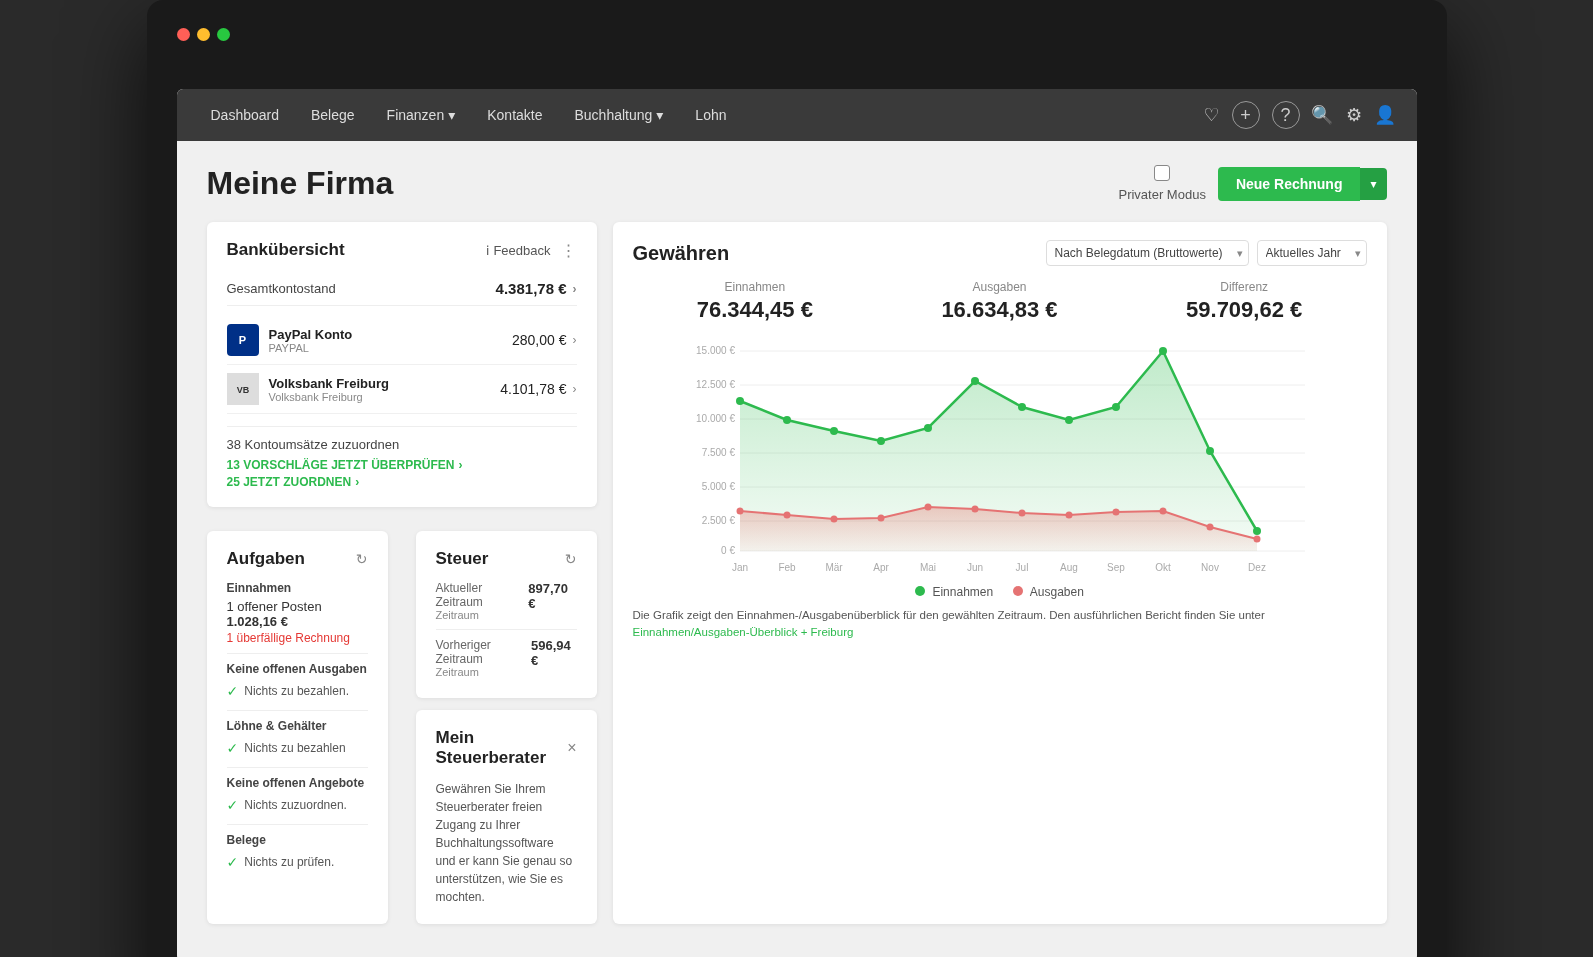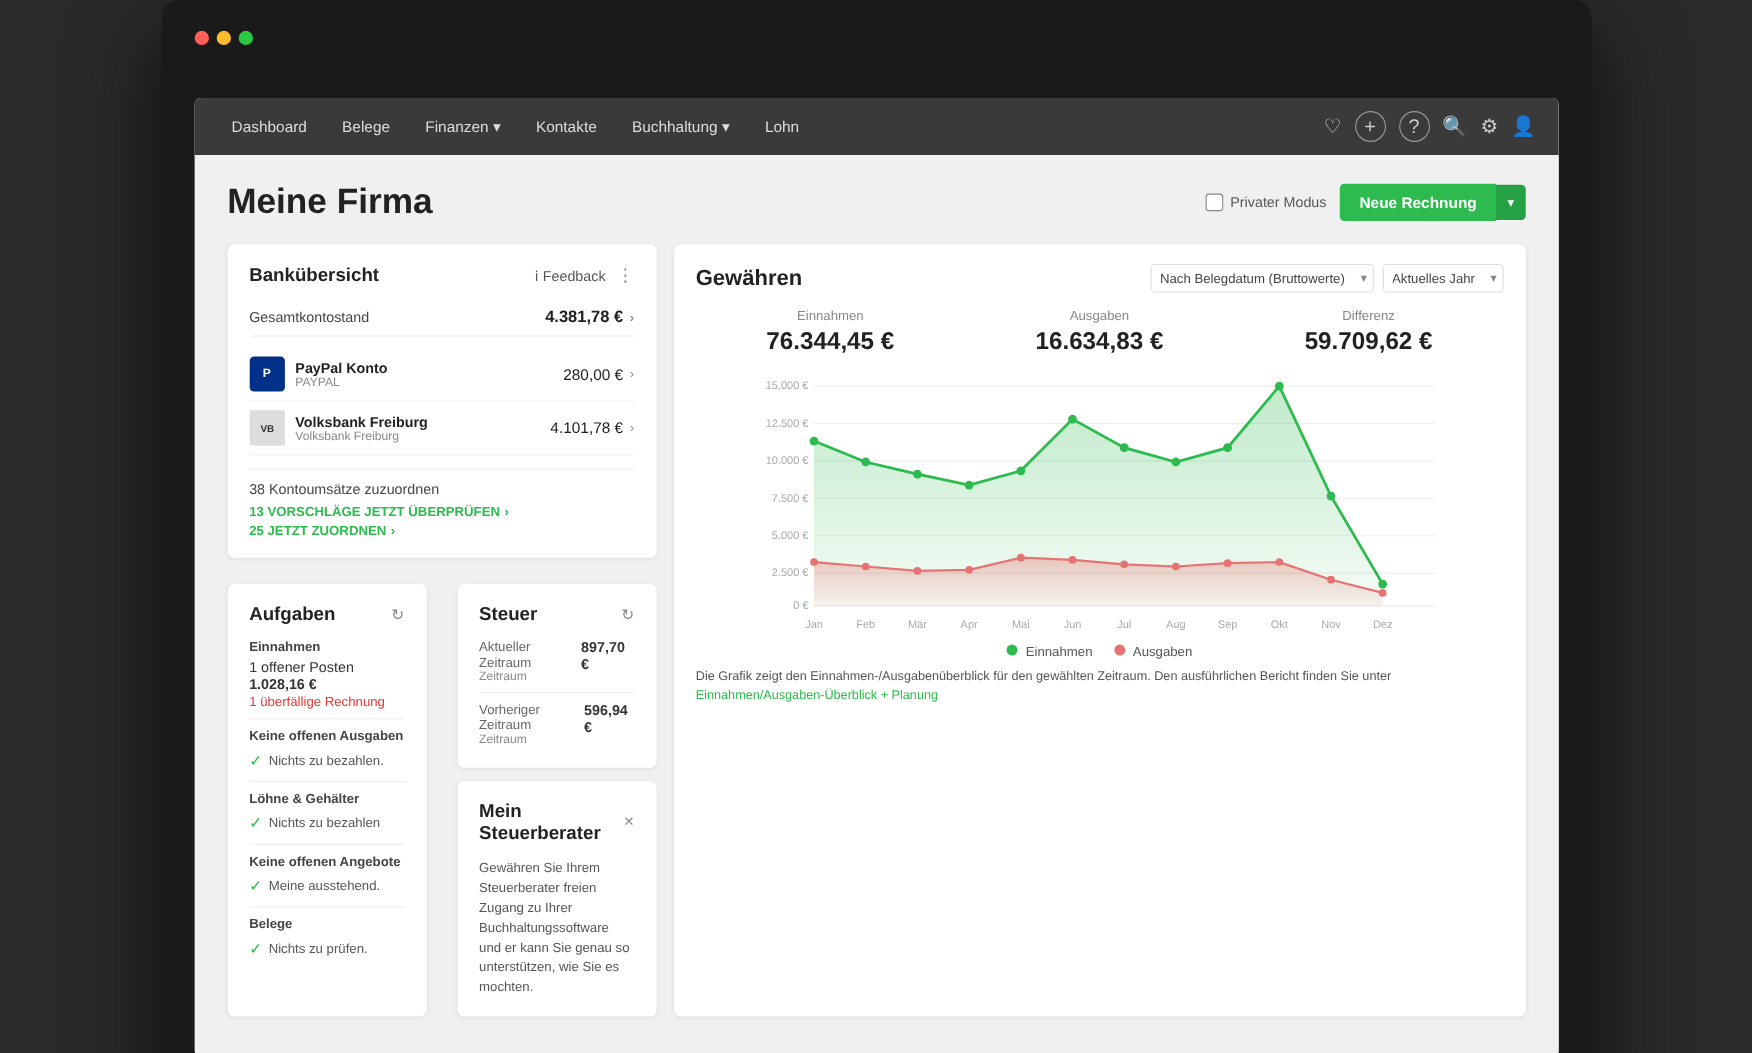--- a/index.html
+++ b/index.html
@@ -99,20 +99,21 @@
       display: flex;
       align-items: center;
       gap: 12px;
     }
     .private-mode {
       display: flex;
       align-items: center;
       gap: 6px;
       color: #555;
       font-size: 13px;
+      flex-direction: column;
     }
     .checkbox-empty {
       width: 16px;
       height: 16px;
       border: 1.5px solid #888;
       border-radius: 3px;
       background: white;
     }
     .btn-neue {
       background: #2dba4e;
@@ -516,21 +517,21 @@
               <div class="section-label">Löhne &amp; Gehälter</div>
               <div class="no-items">
                 <span class="check-icon">✓</span>
                 <span>Nichts zu bezahlen</span>
               </div>
               <hr class="divider">
 
               <div class="section-label">Keine offenen Angebote</div>
               <div class="no-items">
                 <span class="check-icon">✓</span>
-                <span>Meine ausstehend.</span>
+                <span>Nichts zuzuordnen.</span>
               </div>
               <hr class="divider">
 
               <div class="section-label">Belege</div>
               <div class="no-items">
                 <span class="check-icon">✓</span>
                 <span>Nichts zu prüfen.</span>
               </div>
             </div>
 
@@ -714,19 +715,19 @@
               <span>Einnahmen</span>
             </span>
             <span>
               <span class="legend-dot" style="background:#e57373;"></span>
               <span>Ausgaben</span>
             </span>
           </div>
 
           <p class="chart-note">
             <span>Die Grafik zeigt den Einnahmen-/Ausgabenüberblick für den gewählten Zeitraum. Den ausführlichen Bericht finden Sie unter</span>
-            <a href="#">Einnahmen/Ausgaben-Überblick + Planung</a>
+            <a href="#">Einnahmen/Ausgaben-Überblick + Freiburg</a>
           </p>
         </div>
       </div>
     </div>
   </div>
 </div>
 
 </body></html>

